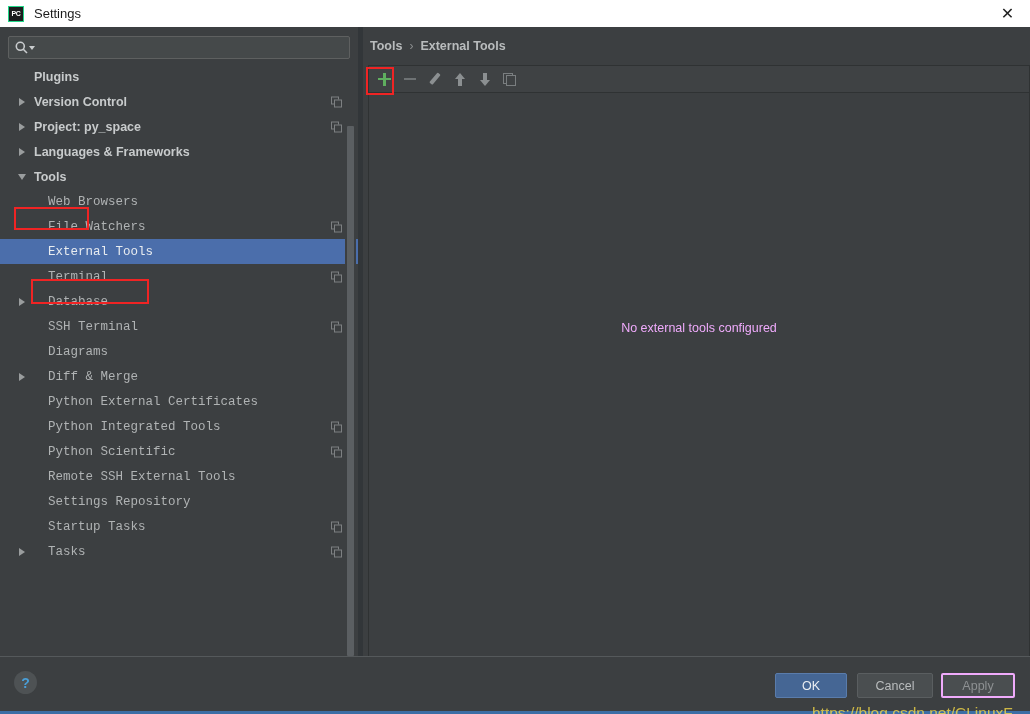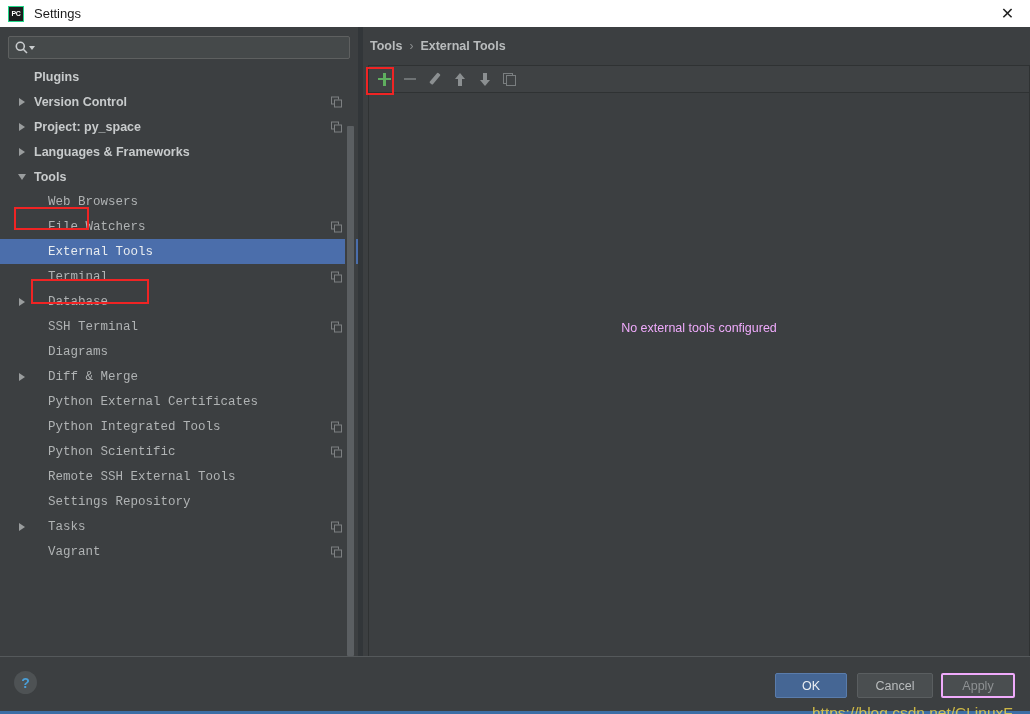--- a/index.html
+++ b/index.html
@@ -388,32 +388,32 @@
           </div>
           <div class="tree-row level1">
             <span class="arrow-slot"></span>
             <span class="tree-label">Remote SSH External Tools</span>
           </div>
           <div class="tree-row level1">
             <span class="arrow-slot"></span>
             <span class="tree-label">Settings Repository</span>
           </div>
           <div class="tree-row level1">
+            <span class="arrow-slot"></span>
+            <span class="tree-label">Startup Tasks</span>
+            <span class="copy-badge">
+              <i></i>
+              <b></b>
+            </span>
+          </div>
+          <div class="tree-row level1">
             <span class="arrow-slot">
               <span class="arrow-right"></span>
             </span>
             <span class="tree-label">Tasks</span>
-            <span class="copy-badge">
-              <i></i>
-              <b></b>
-            </span>
-          </div>
-          <div class="tree-row level1">
-            <span class="arrow-slot"></span>
-            <span class="tree-label">Vagrant</span>
             <span class="copy-badge">
               <i></i>
               <b></b>
             </span>
           </div>
         </div>
     </div>
 
     <div class="lp-scrollbar">
       <div class="lp-thumb"></div>

